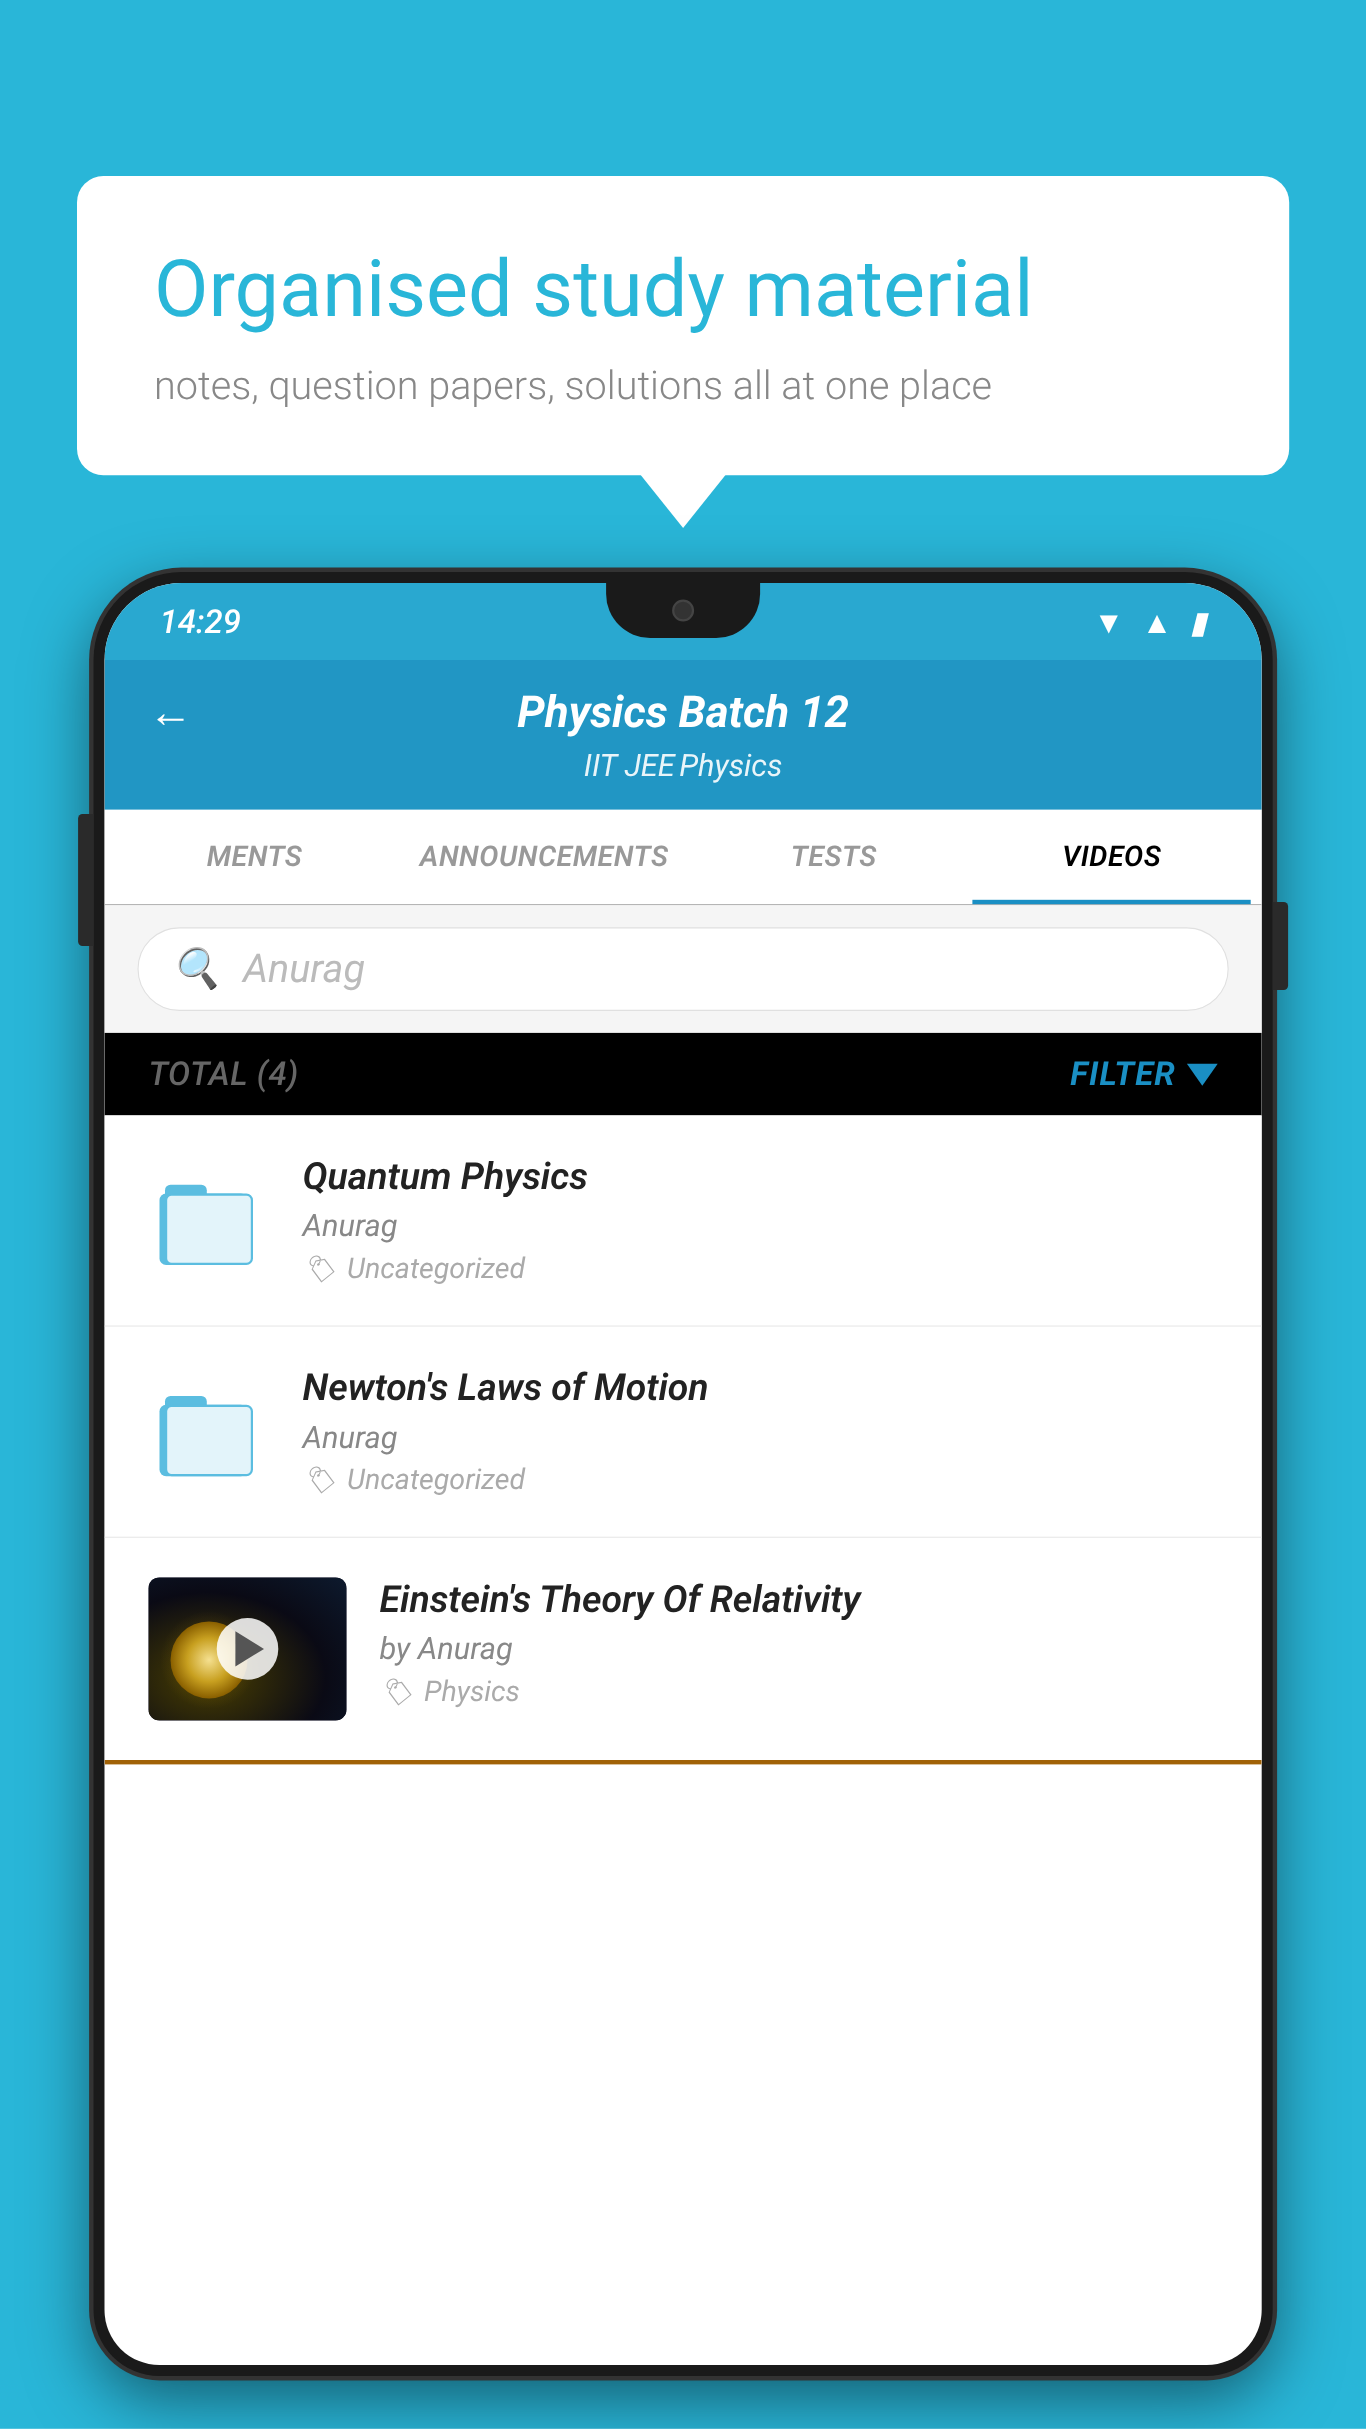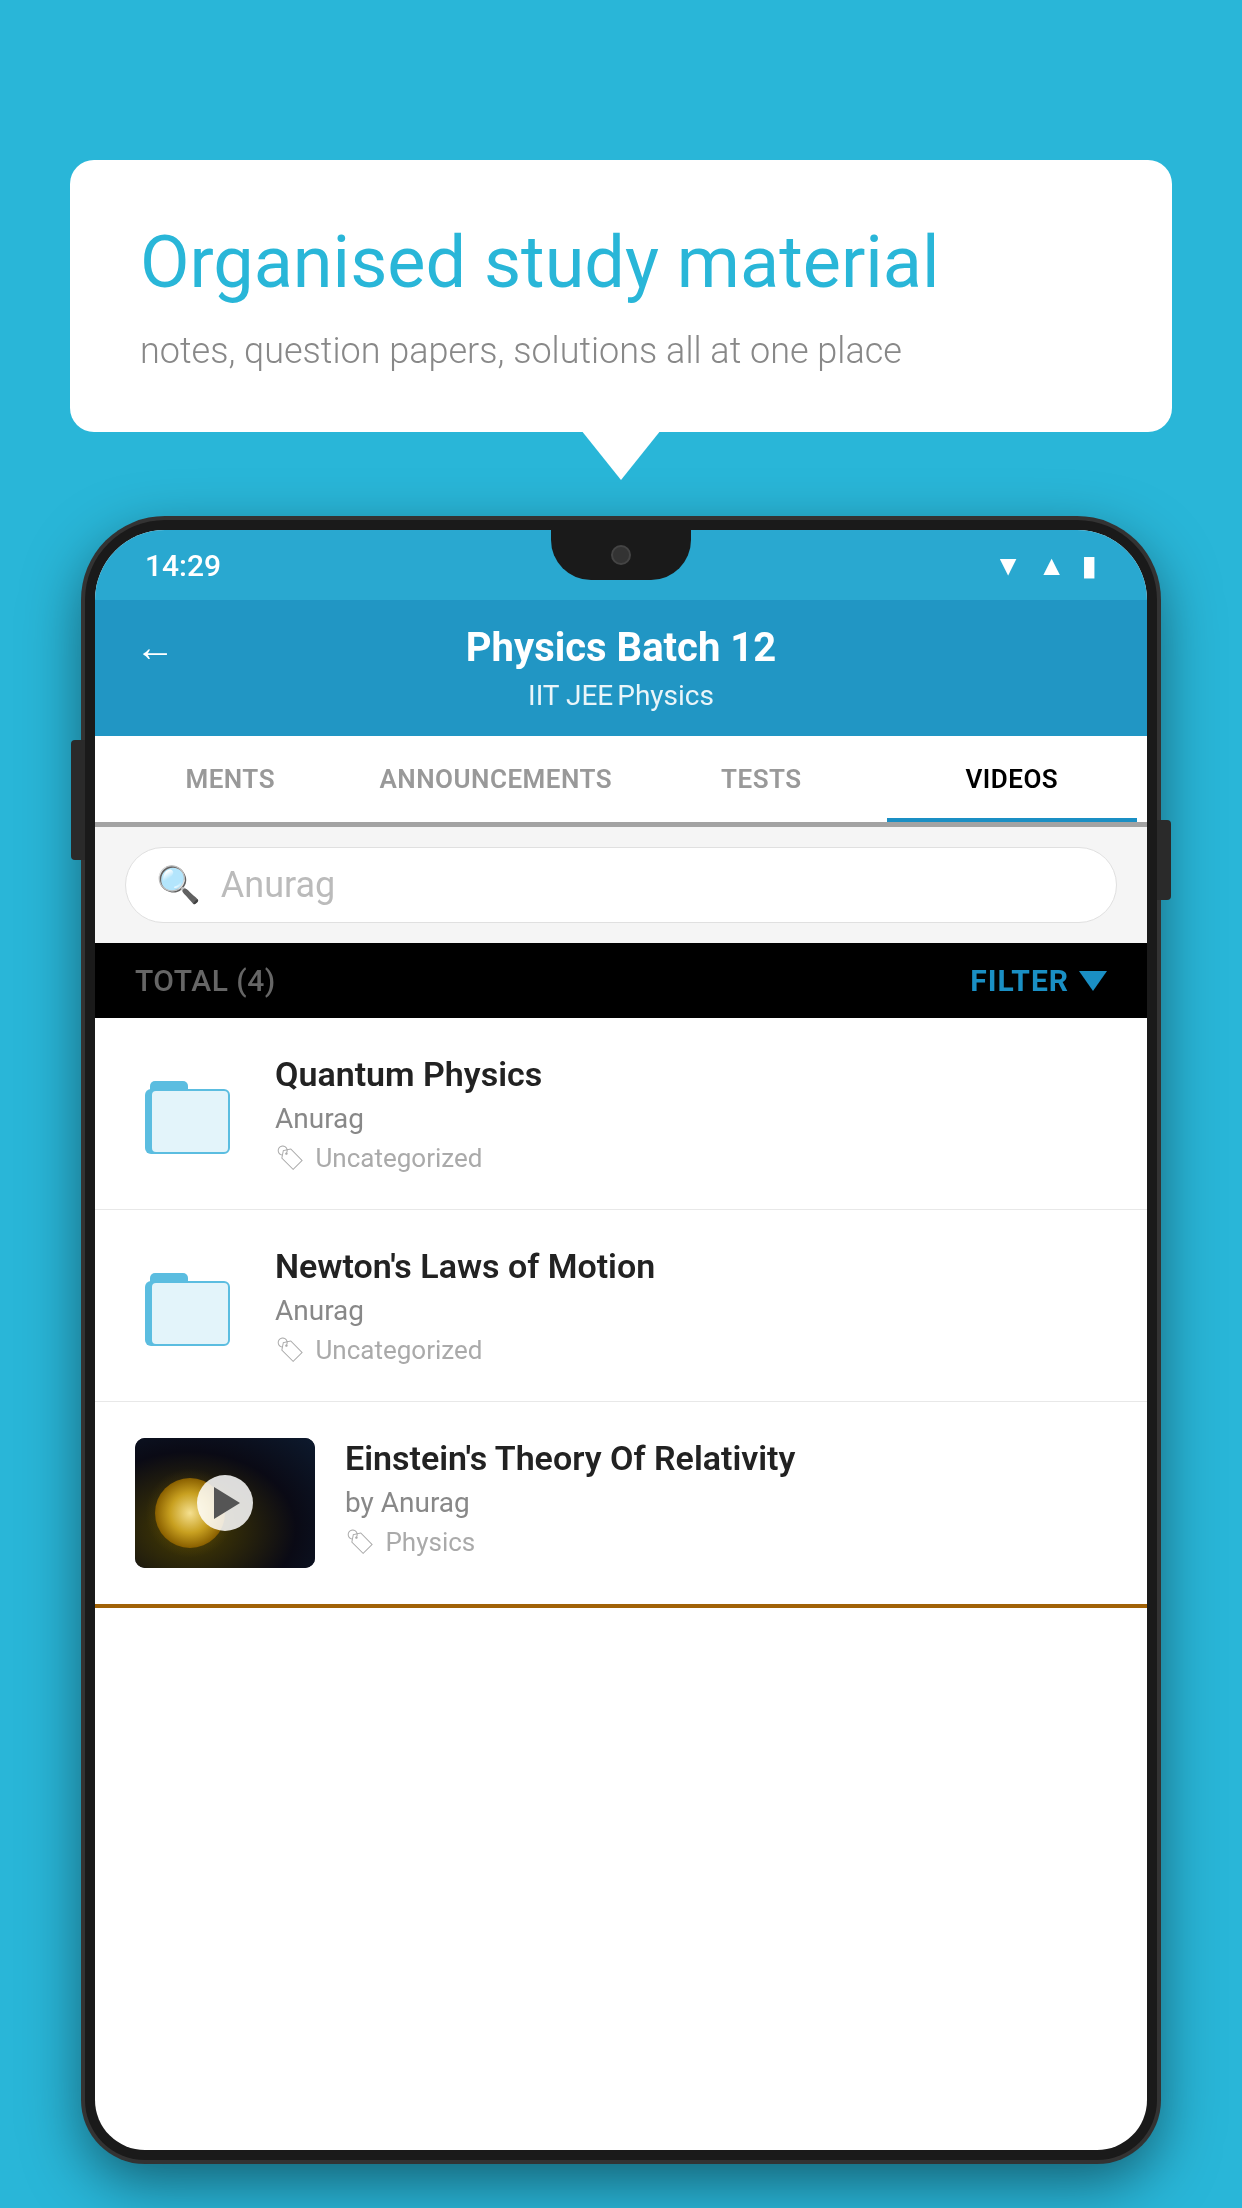--- a/index.html
+++ b/index.html
@@ -56,20 +56,21 @@
       font-weight: 300;
     }
 
     
     .phone-wrapper {
       position: absolute;
       top: 520px;
       left: 85px;
       right: 85px;
       bottom: 0;
+      font-style: italic;
     }
 
     .phone-outer {
       background: #1a1a1a;
       border-radius: 80px 80px 60px 60px;
       padding: 10px;
       position: relative;
       width: 100%;
       height: 1640px;
       box-shadow: 0 0 0 4px #333, 0 20px 60px rgba(0,0,0,0.5);
@@ -195,21 +196,21 @@
 
     .header-tag {
       color: rgba(255,255,255,0.9);
       font-size: 28px;
     }
 
     
     .tabs-bar {
       background: white;
       display: flex;
-      border-bottom: 5px solid #a3a3a3;
+      border-bottom: 1px solid #a3a3a3;
       padding: 0 10px;
     }
 
     .tab-item {
       padding: 28px 24px;
       font-size: 26px;
       font-weight: 600;
       color: #999;
       letter-spacing: 0.5px;
       text-transform: uppercase;

